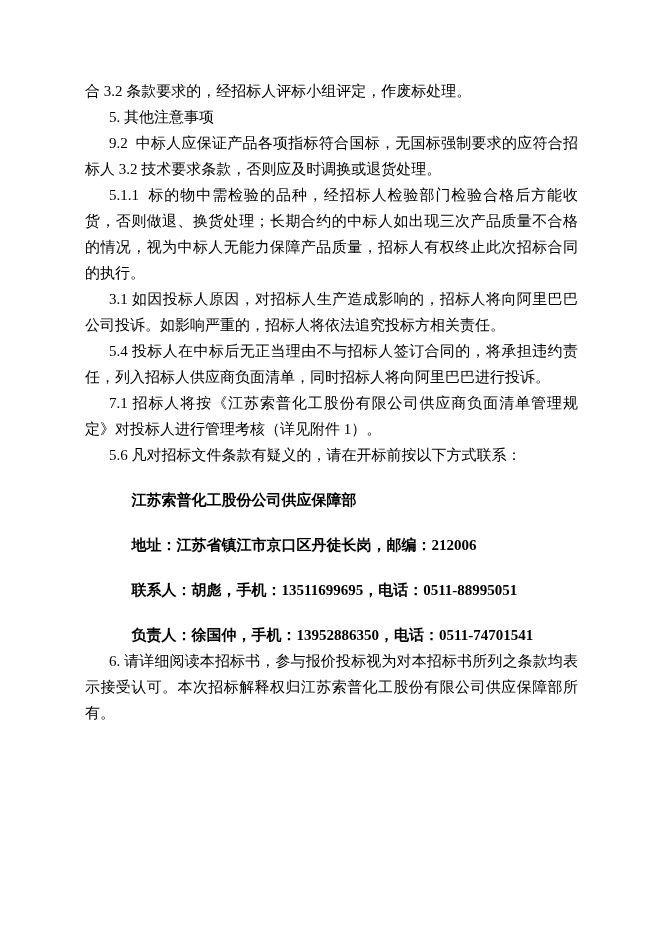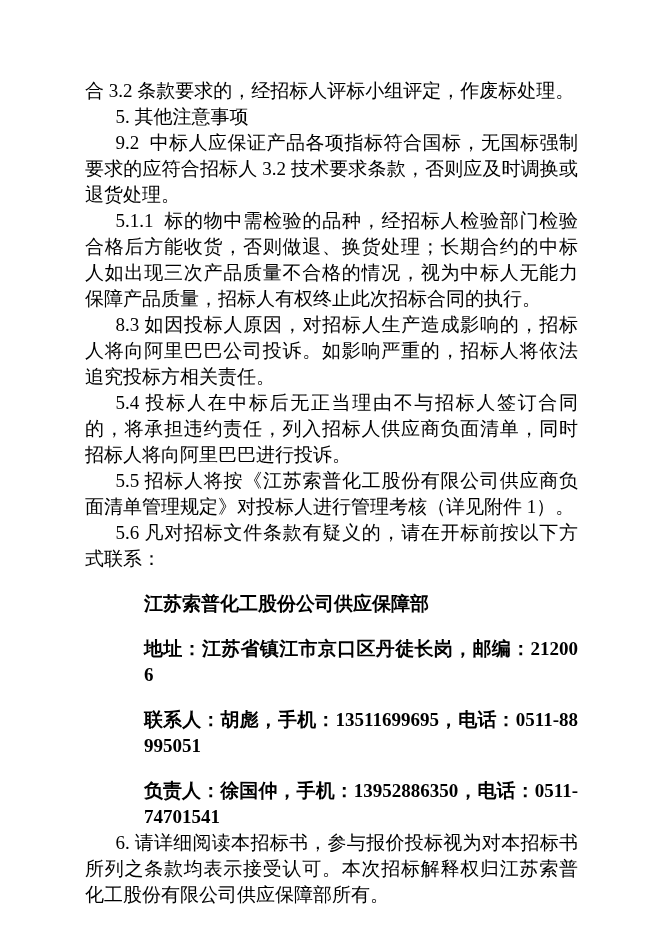--- a/index.html
+++ b/index.html
@@ -12,21 +12,21 @@
     height: 936px;
     margin: 0 auto;
     background: #ffffff;
     box-sizing: border-box;
     padding: 78px 84px 40px 85px;
     overflow: hidden;
     font-family: "Liberation Serif", "DejaVu Serif", serif;
     color: #000000;
   }
   .doc-body {
-    font-size: 19px;
+    font-size: 15px;
     line-height: 26px;
   }
   .para {
     margin: 0;
     padding: 0;
     white-space: pre-wrap;
     word-break: break-all;
     text-align: justify;
   }
   .para.none   { text-indent: 0; }
@@ -36,23 +36,23 @@
 </style>
 </head>
 <body>
 
 <div class="page">
   <div class="doc-body">
       <p class="para none">合 3.2 条款要求的，经招标人评标小组评定，作废标处理。</p>
       <p class="para first">5. 其他注意事项</p>
       <p class="para first">9.2  中标人应保证产品各项指标符合国标，无国标强制要求的应符合招标人 3.2 技术要求条款，否则应及时调换或退货处理。</p>
       <p class="para first">5.1.1  标的物中需检验的品种，经招标人检验部门检验合格后方能收货，否则做退、换货处理；长期合约的中标人如出现三次产品质量不合格的情况，视为中标人无能力保障产品质量，招标人有权终止此次招标合同的执行。</p>
-      <p class="para first">8.3 如因投标人原因，对招标人生产造成影响的，招标人将向阿里巴巴公司投诉。如影响严重的，招标人将依法追究投标方相关责任。</p>
+      <p class="para first">3.1 如因投标人原因，对招标人生产造成影响的，招标人将向阿里巴巴公司投诉。如影响严重的，招标人将依法追究投标方相关责任。</p>
       <p class="para first">5.4 投标人在中标后无正当理由不与招标人签订合同的，将承担违约责任，列入招标人供应商负面清单，同时招标人将向阿里巴巴进行投诉。</p>
-      <p class="para first">5.5 招标人将按《江苏索普化工股份有限公司供应商负面清单管理规定》对投标人进行管理考核（详见附件 1）。</p>
+      <p class="para first">7.1 招标人将按《江苏索普化工股份有限公司供应商负面清单管理规定》对投标人进行管理考核（详见附件 1）。</p>
       <p class="para first">5.6 凡对招标文件条款有疑义的，请在开标前按以下方式联系：</p>
       <p class="para block bold">江苏索普化工股份公司供应保障部</p>
       <p class="para block bold">地址：江苏省镇江市京口区丹徒长岗，邮编：212006</p>
       <p class="para block bold">联系人：胡彪，手机：13511699695，电话：0511-88995051</p>
       <p class="para block bold">负责人：徐国仲，手机：13952886350，电话：0511-74701541</p>
       <p class="para first">6. 请详细阅读本招标书，参与报价投标视为对本招标书所列之条款均表示接受认可。本次招标解释权归江苏索普化工股份有限公司供应保障部所有。</p>
     </div>
 </div>
 
 </body></html>

